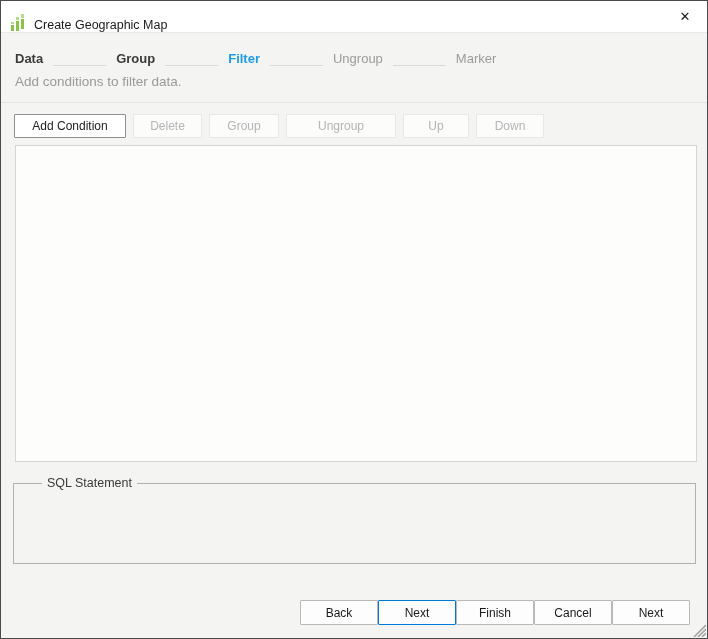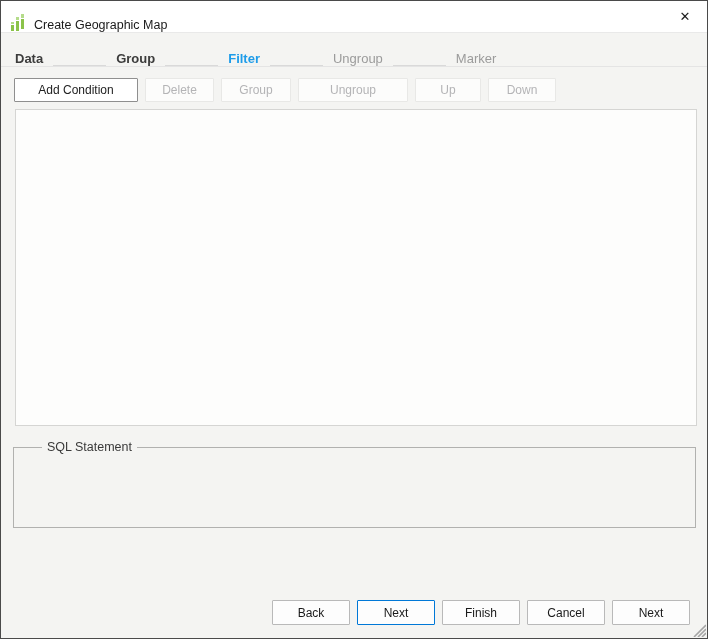--- a/index.html
+++ b/index.html
@@ -79,21 +79,21 @@
     height: 24px;
     font-size: 12px;
     font-family: "Liberation Sans", sans-serif;
     border-radius: 1px;
     cursor: pointer;
   }
   .tbtn.enabled {
     background: #ffffff;
     border: 1px solid #8f8f8f;
     color: #222222;
-    width: 124px;
+    width: 112px;
   }
   .tbtn.disabled {
     background: #fcfcfb;
     border: 1px solid #e8e8e6;
     color: #b4b4b6;
     cursor: default;
   }
   .w-delete { width: 69px; }
   .w-group { width: 70px; }
   .w-ungroup { width: 110px; }
@@ -125,21 +125,20 @@
     font-size: 12px;
     color: #3a3a3a;
     white-space: pre-wrap;
   }
 
   
   .footer {
     position: absolute;
     bottom: 13px; right: 17px;
     display: flex;
-    gap: 7px;
   }
   .fbtn {
     width: 78px; height: 25px;
     background: #fdfdfd;
     border: 1px solid #b9b9b9;
     font-size: 12px;
     font-family: "Liberation Sans", sans-serif;
     color: #1a1a1a;
     border-radius: 1px;
     cursor: pointer;
@@ -179,20 +178,21 @@
     <span class="connector"></span>
     <span class="step done">Group</span>
     <span class="connector"></span>
     <span class="step active">Filter</span>
     <span class="connector"></span>
     <span class="step upcoming">Ungroup</span>
     <span class="connector"></span>
     <span class="step upcoming">Marker</span>
   </div>
 
+  <div class="desc">Add conditions to filter data.</div>
   <div class="divider"></div>
 
   <div class="toolbar">
     <button class="tbtn enabled">Add Condition</button>
     <button class="tbtn disabled w-delete" disabled="">Delete</button>
     <button class="tbtn disabled w-group" disabled="">Group</button>
     <button class="tbtn disabled w-ungroup" disabled="">Ungroup</button>
     <button class="tbtn disabled w-up" disabled="">Up</button>
     <button class="tbtn disabled w-down" disabled="">Down</button>
   </div>

